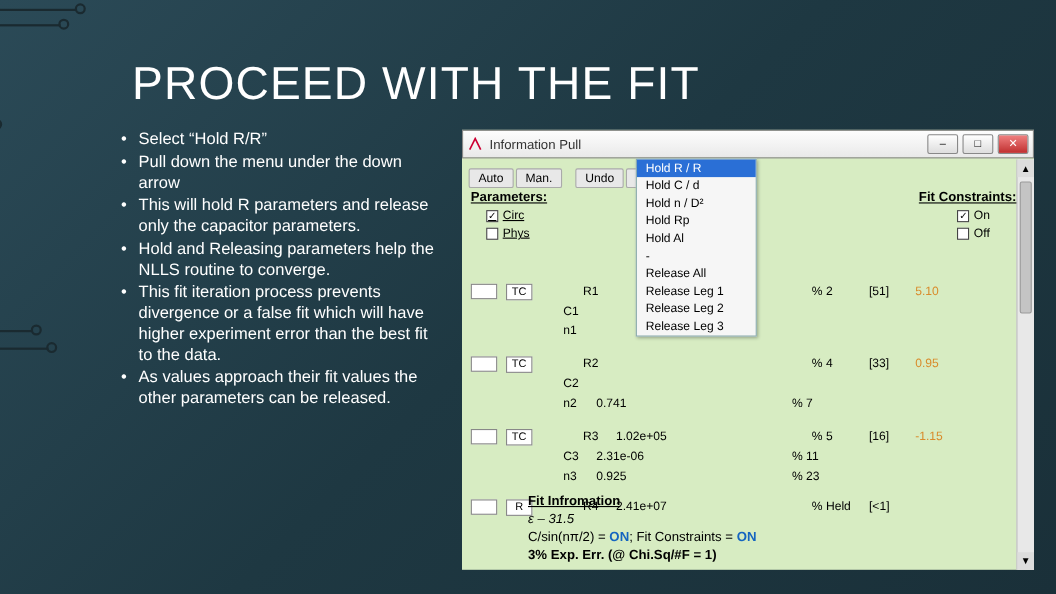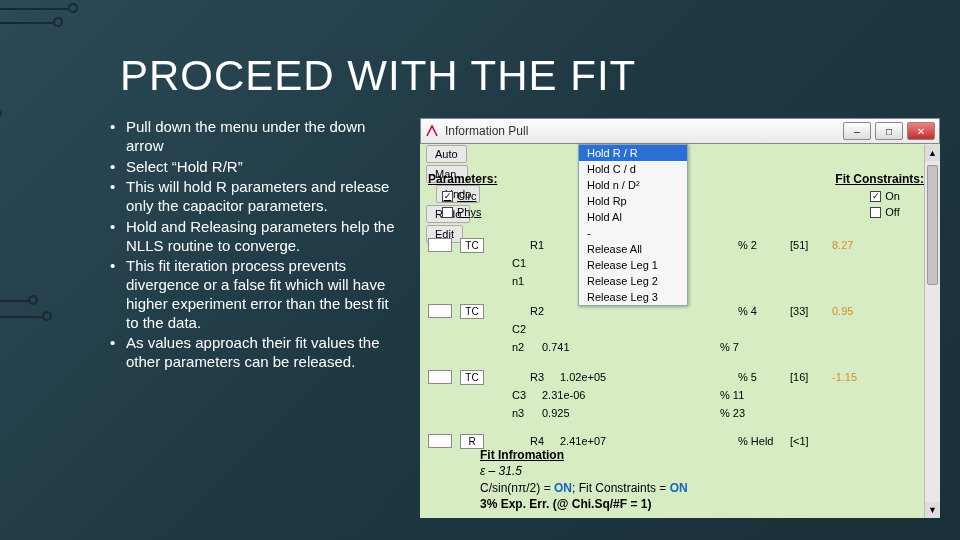--- a/index.html
+++ b/index.html
@@ -53,44 +53,44 @@
     display: flex; align-items: center;
     padding: 0 4px;
   }
   .win-title { font-size: 12px; color: #333; margin-left: 6px; }
   .win-icon { width: 14px; height: 14px; display: inline-block; }
   .win-btns { margin-left: auto; display: flex; gap: 4px; }
   .win-btn { width: 28px; height: 18px; border: 1px solid #888; background: linear-gradient(#fff,#ddd); border-radius: 2px; display: flex; align-items: center; justify-content: center; font-size: 10px; }
   .win-btn.close { background: linear-gradient(#f08080,#c03030); color: #fff; }
 
   .toolbar {
-    position: absolute; left: 0; top: 27px; right: 0; height: 26px;
-    display: flex; align-items: flex-start;
-    padding: 0 6px; gap: 2px; flex-direction: column;
+    position: absolute; left: 0; top: 27px; right: 12px; height: 26px;
+    display: flex; align-items: flex-end;
+    padding: 0 6px; gap: 2px;
   }
   .tbtn {
     padding: 2px 8px;
     background: #e8e8e8;
     border: 1px solid #aaa;
     border-radius: 2px;
     font-size: 11px;
   }
 
   .body { position: absolute; left: 0; top: 54px; right: 0; bottom: 0; }
   .section-label { font-weight: bold; text-decoration: underline; font-size: 12px; }
   .params-label { position: absolute; left: 8px; top: 0; }
   .constraints-label { position: absolute; right: 16px; top: 0; }
   .chk { display: flex; align-items: center; gap: 4px; font-size: 11px; }
   .chk .box { width: 11px; height: 11px; border: 1px solid #444; background: #fff; display: inline-flex; align-items: center; justify-content: center; font-size: 9px; line-height: 1; }
   .chk .box.checked::after { content: "✓"; }
 
   .circPhys { position: absolute; left: 22px; top: 18px; display: flex; flex-direction: column; gap: 4px; text-decoration: underline; }
   .onOff { position: absolute; right: 40px; top: 18px; display: flex; flex-direction: column; gap: 4px; }
 
-  .rowblock { position: absolute; left: 8px; width: 500px; }
+  .rowblock { position: absolute; left: 8px; width: 500px; margin-top: 20px; }
   .blk1 { top: 64px; } .blk2 { top: 130px; } .blk3 { top: 196px; } .blk4 { top: 260px; }
   .row { display: flex; align-items: center; gap: 8px; font-size: 11px; height: 18px; }
   .row .tag { width: 24px; border: 1px solid #888; background: #fff; text-align: center; font-size: 10px; padding: 1px 0; }
   .row .emptytag { width: 24px; border: 1px solid #888; background: #fff; height: 14px; }
   .row .name { width: 22px; }
   .row .val { width: 62px; }
   .row .pct { width: 44px; }
   .row .extra { width: 34px; }
   .orange { color: #d98b2b; }
 
@@ -132,22 +132,22 @@
     <div class="dot" style="left:42px;top:311px;"></div>
 
     <div class="dot" style="right:-2px;top:108px;"></div>
 
   </div>
 
   <h1 class="title">PROCEED WITH THE FIT</h1>
 
   <div class="bullets">
     <ul>
+      <li>Select “Hold R/R”</li>
       <li>Pull down the menu under the down arrow</li>
-      <li>Select “Hold R/R”</li>
       <li>This will hold R parameters and release only the capacitor parameters.</li>
       <li>Hold and Releasing parameters help the NLLS routine to converge.</li>
       <li>This fit iteration process prevents divergence or a false fit which will have higher experiment error than the best fit to the data.</li>
       <li>As values approach their fit values the other parameters can be released.</li>
     </ul>
   </div>
 
   <div class="shot">
 
     <div class="win-frame">
@@ -219,21 +219,21 @@
       <div class="rowblock blk1">
         <div class="row">
           <span class="emptytag"></span>
           <span class="tag">TC</span>
           <span style="width:30px"></span>
           <span class="name">R1</span>
           <span class="val"></span>
           <span style="width:100px"></span>
           <span class="pct">% 2</span>
           <span class="extra">[51]</span>
-          <span class="orange">8.27</span>
+          <span class="orange">5.10</span>
         </div>
         <div class="row">
             <span style="width:76px"></span>
             <span class="name">C1</span>
           </div>
         <div class="row">
             <span style="width:76px"></span>
             <span class="name">n1</span>
           </div>
       </div>

